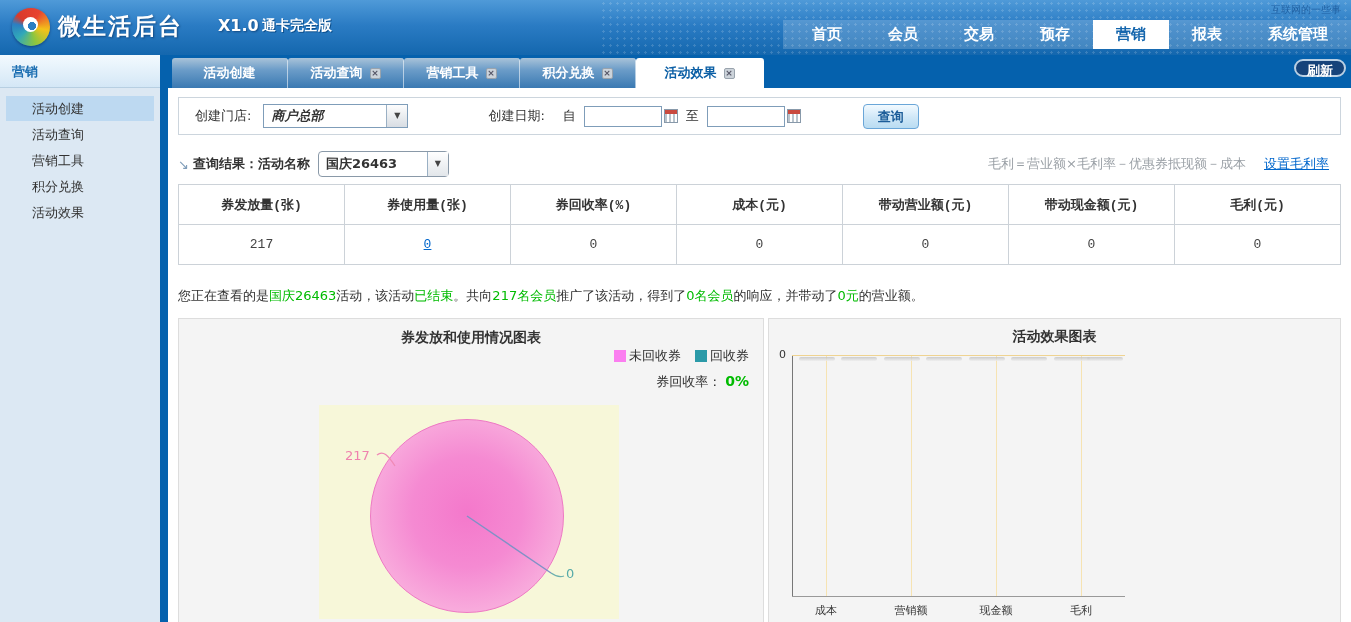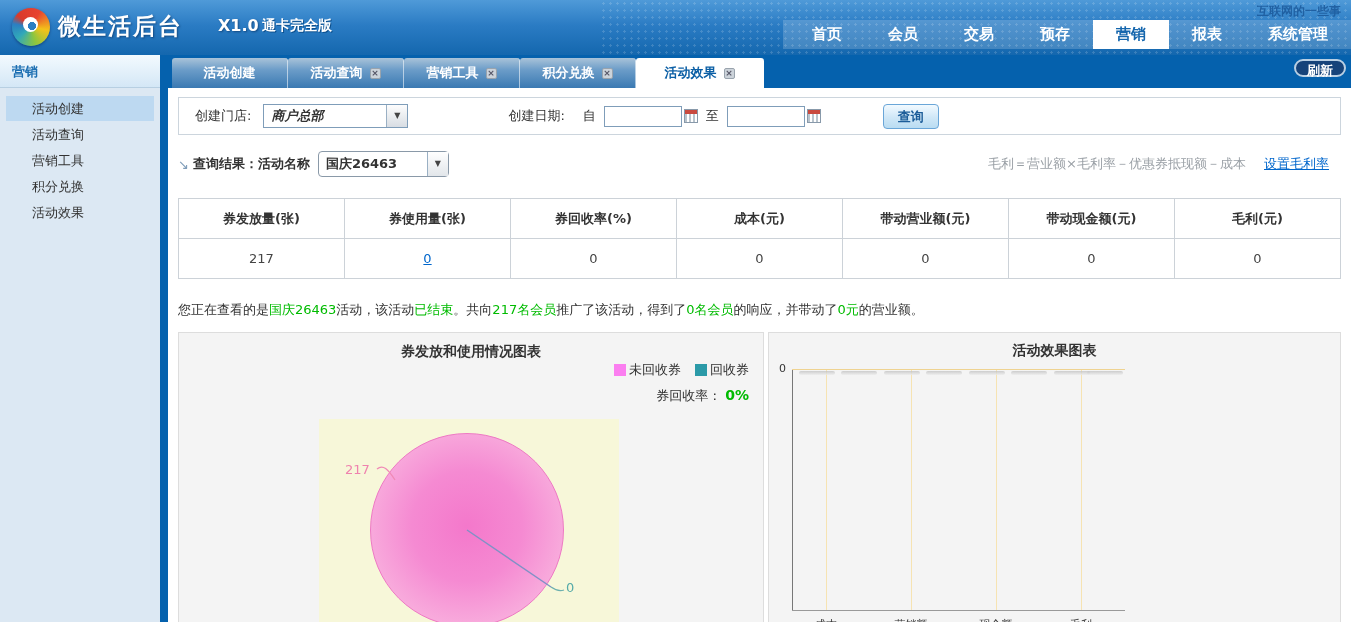--- a/index.html
+++ b/index.html
@@ -13,21 +13,21 @@
     background-image:radial-gradient(rgba(255,255,255,.28) 1.1px, transparent 1.3px);
     background-size:7px 7px; opacity:.55; pointer-events:none; }
   .logo { position:absolute; left:12px; top:8px; width:38px; height:38px; border-radius:50%;
     background:conic-gradient(from -50deg,#d93a2b,#e8432f 80deg,#f3c21a 150deg,#8cc63f 215deg,#31a9b8 280deg,#2b7fc3 330deg,#d93a2b);
     box-shadow:0 1px 3px rgba(0,0,40,.4); }
   .logo::after { content:""; position:absolute; left:11px; top:9px; width:15px; height:15px; border-radius:50%;
     background:radial-gradient(circle at 60% 60%, #2b7fc3 30%, #fff 34%); }
   .app-title { position:absolute; left:58px; top:11px; color:#fff; font-size:23px; font-weight:bold; letter-spacing:2px; text-shadow:1px 1px 2px rgba(0,30,70,.5); }
   .app-version { position:absolute; left:218px; top:16px; color:#fff; font-size:16px; font-weight:bold; text-shadow:1px 1px 2px rgba(0,30,70,.5); }
   .app-edition { position:absolute; left:262px; top:17px; color:#fff; font-size:14px; font-weight:bold; text-shadow:1px 1px 0 #0d4f8c; }
-  .watermark { position:absolute; right:10px; top:3px; color:#1d5c9e; font-size:12px; font-weight:bold; opacity:.9;text-align:right; }
+  .watermark { position:absolute; right:10px; top:3px; color:#1d5c9e; font-size:10px; font-weight:normal; opacity:.9;text-align:right; }
   .nav { position:absolute; right:0; top:20px; height:29px; display:flex; background:rgba(255,255,255,.18); padding-left:6px; }
   .nav-item { height:29px; line-height:29px; padding:0 23px; color:#fff; font-size:15px; font-weight:bold; cursor:pointer; }
   .nav-item.active { background:#fff; color:#1566ad; }
 
   
   .tabstrip { position:absolute; left:0; top:55px; width:1351px; height:33px; background:#0561ad; }
   .side-head { position:absolute; left:0; top:0; width:160px; height:33px;
     background:linear-gradient(180deg,#f3fafe 0%,#d4e7f6 100%); color:#1c6fb2; font-weight:bold; font-size:13px;
     line-height:33px; padding-left:12px; border-bottom:1px solid #b7cfe2; }
   .tabs { position:absolute; left:172px; top:3px; display:flex; }
@@ -67,21 +67,21 @@
   .search-btn { margin-left:62px; height:25px; line-height:23px; padding:0 14px; border:1px solid #6aa6d8; border-radius:4px;
     background:linear-gradient(180deg,#f2faff 0%,#cfe7f7 55%,#b9dcf2 100%); color:#1c5d99; font-size:13px; font-weight:bold; cursor:pointer; }
 
   .query-row { margin-top:15px; height:28px; display:flex; align-items:center; }
   .result-arrow-icon { color:#7f9db9; font-size:13px; margin-right:4px; }
   .result-arrow-icon::before { content:"↘"; }
   .bold { font-weight:bold; }
   .formula { margin-left:auto; color:#9aa0a6; font-size:13px; }
   .set-rate { margin-left:18px; margin-right:12px; color:#0066cc; font-size:13px; text-decoration:underline; cursor:pointer; }
 
-  table.summary { margin-top:20px; width:100%; border-collapse:collapse; table-layout:fixed; }
+  table.summary { margin-top:6px; width:100%; border-collapse:collapse; table-layout:fixed;font-family:Liberation Mono, monospace; }
   table.summary th, table.summary td { border:1px solid #ccd2d8; text-align:center; height:40px; }
   table.summary th { font-size:13px; font-weight:bold; color:#333; vertical-align:middle; }
   table.summary td { font-size:13px; color:#444; }
   .cell-link { color:#0066cc; text-decoration:underline; cursor:pointer; }
 
   .status-line { margin-top:22px; font-size:13px; color:#333; }
   .status-line .green { color:#00bb00; }
 
   .charts { margin-top:13px; display:flex; gap:4px; }
   .panel { background:#f4f4f4; border:1px solid #ddd; height:320px; position:relative; }
@@ -168,21 +168,21 @@
 <div class="side-strip"></div>
 
 <div class="content">
 
   <div class="filter-box">
     <span class="lbl">创建门店:</span>
     <div class="dd" style="margin-left:12px;font-style:italic;">
       <span class="dd-value">商户总部</span>
       <span class="dd-btn"></span>
     </div>
-    <span class="lbl" style="margin-left:100px;text-align:center;">创建日期:</span>
+    <span class="lbl" style="margin-left:80px;text-align:center;">创建日期:</span>
     <span class="lbl" style="margin-left:18px;">自</span>
     <input class="txt-input" style="margin-left: 8px;" value="">
     <span class="cal-icon"></span>
     <span class="lbl" style="margin-left:8px;">至</span>
     <input class="txt-input" style="margin-left: 8px;" value="">
     <span class="cal-icon"></span>
     <button class="search-btn">查询</button>
   </div>
 
   <div class="query-row">

